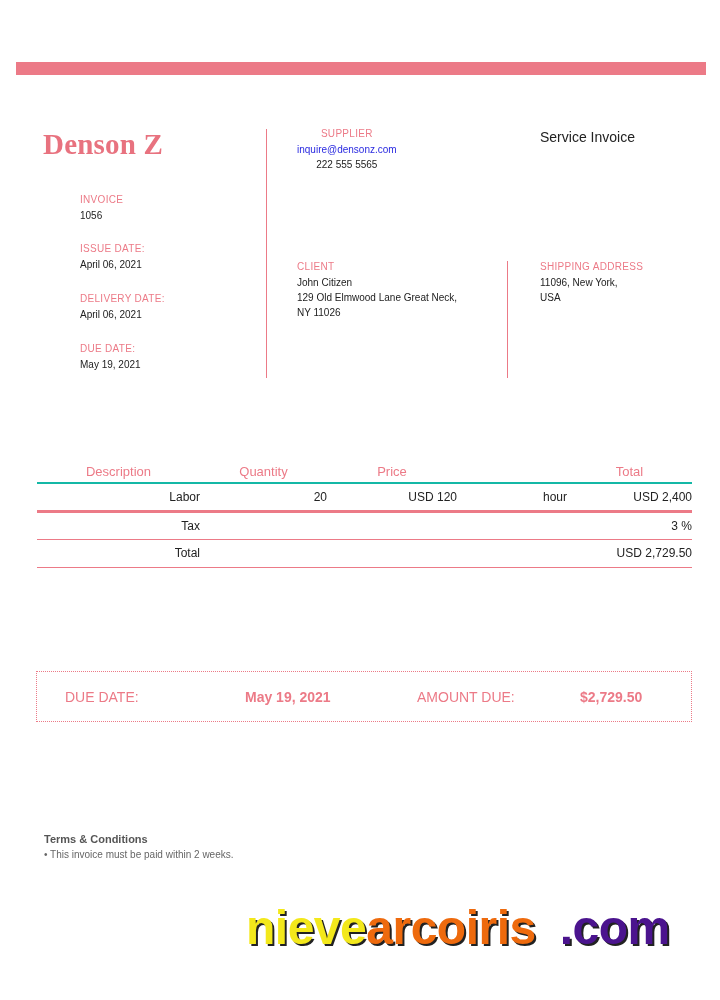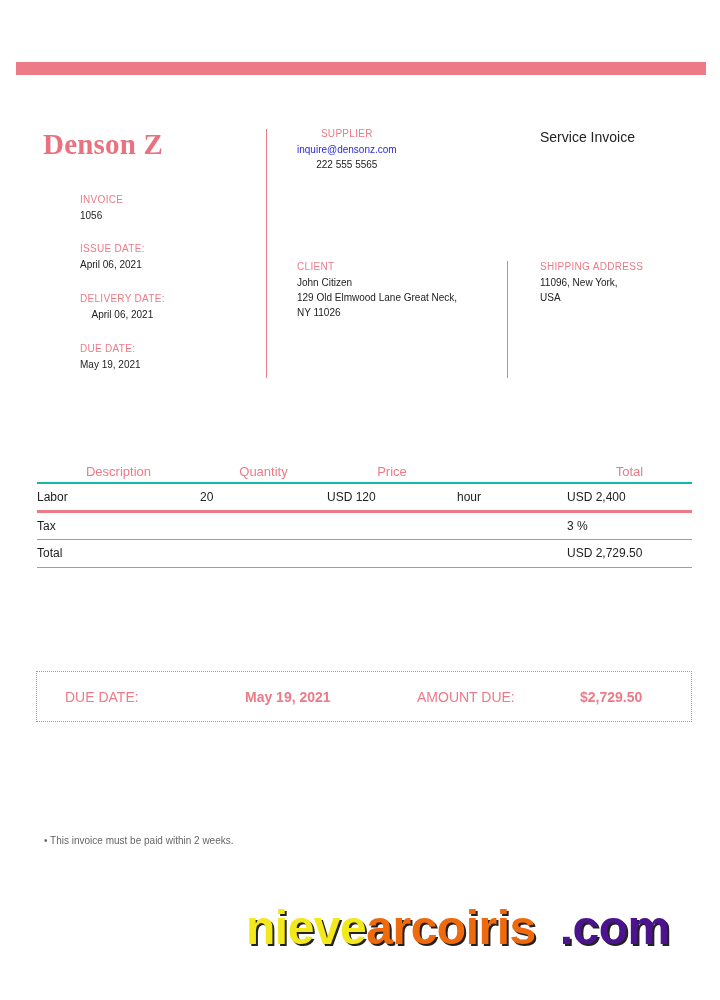--- a/index.html
+++ b/index.html
@@ -21,21 +21,21 @@
     .supplier { position: absolute; left: 297px; top: 128px; text-align: center; }
     .supplier .email { color: #2a2ae0; font-size: 10px; line-height: 15px; margin-top: 3px; }
     .doc-type { position: absolute; left: 540px; top: 129px; font-size: 14px; color: #222; }
 
     .client { position: absolute; left: 297px; top: 261px; }
     .client .lbl, .ship .lbl { margin-bottom: 3px; }
     .ship { position: absolute; left: 540px; top: 261px; }
 
     table.items { position: absolute; left: 37px; top: 460px; width: 655px; border-collapse: collapse; font-size: 12px; }
     table.items th { font-weight: normal; color: #ec7a87; font-size: 13px; height: 23px; vertical-align: middle; border-bottom: 2px solid #14b8a6; }
-    table.items td { height: 28px; text-align: left; vertical-align: middle; color: #222; border-bottom: 1px solid #ec7a87; }
+    table.items td { height: 28px; text-align: right; vertical-align: middle; color: #222; border-bottom: 1px solid #ec7a87; }
     table.items tr.thick td { border-bottom: 3px solid #ec7a87; }
 
     .due-box { position: absolute; left: 36px; top: 671px; width: 656px; height: 51px; border: 1px dotted #ec7a87; }
     .due-box span { position: absolute; top: 17px; font-size: 14px; color: #ec7a87; }
     .due-box .bold { font-weight: bold; }
 
     .terms { position: absolute; left: 44px; top: 833px; }
     .terms .title { font-size: 11px; font-weight: bold; color: #555; margin-bottom: 2px; }
     .terms .line { font-size: 10px; color: #666; line-height: 16px; }
 
@@ -52,21 +52,21 @@
 <div class="brand">Denson Z</div>
 
 <div class="meta" style="top:194px;">
   <div class="lbl">INVOICE</div>
   <div class="val">1056</div>
 </div>
 <div class="meta" style="top:243px;">
   <div class="lbl">ISSUE DATE:</div>
   <div class="val">April 06, 2021</div>
 </div>
-<div class="meta" style="top:293px;text-align:center;">
+<div class="meta" style="top:293px;">
   <div class="lbl">DELIVERY DATE:</div>
   <div class="val">April 06, 2021</div>
 </div>
 <div class="meta" style="top:343px;">
   <div class="lbl">DUE DATE:</div>
   <div class="val">May 19, 2021</div>
 </div>
 
 <div class="vline" style="left:266px; top:129px; height:249px;"></div>
 <div class="vline" style="left:507px; top:261px; height:117px;"></div>
@@ -135,16 +135,17 @@
 </table>
 
 <div class="due-box">
   <span style="left:28px;">DUE DATE:</span>
   <span class="bold" style="left:208px;">May 19, 2021</span>
   <span style="left:380px;">AMOUNT DUE:</span>
   <span class="bold" style="left:543px;">$2,729.50</span>
 </div>
 
 <div class="terms">
+  <div class="title">Terms &amp; Conditions</div>
   <div class="line">• This invoice must be paid within 2 weeks.</div>
 </div>
 
 <div class="watermark"><span class="w1">nieve</span><span class="w2">arcoiris</span><span class="w3">.com</span></div>
 
 </body></html>

